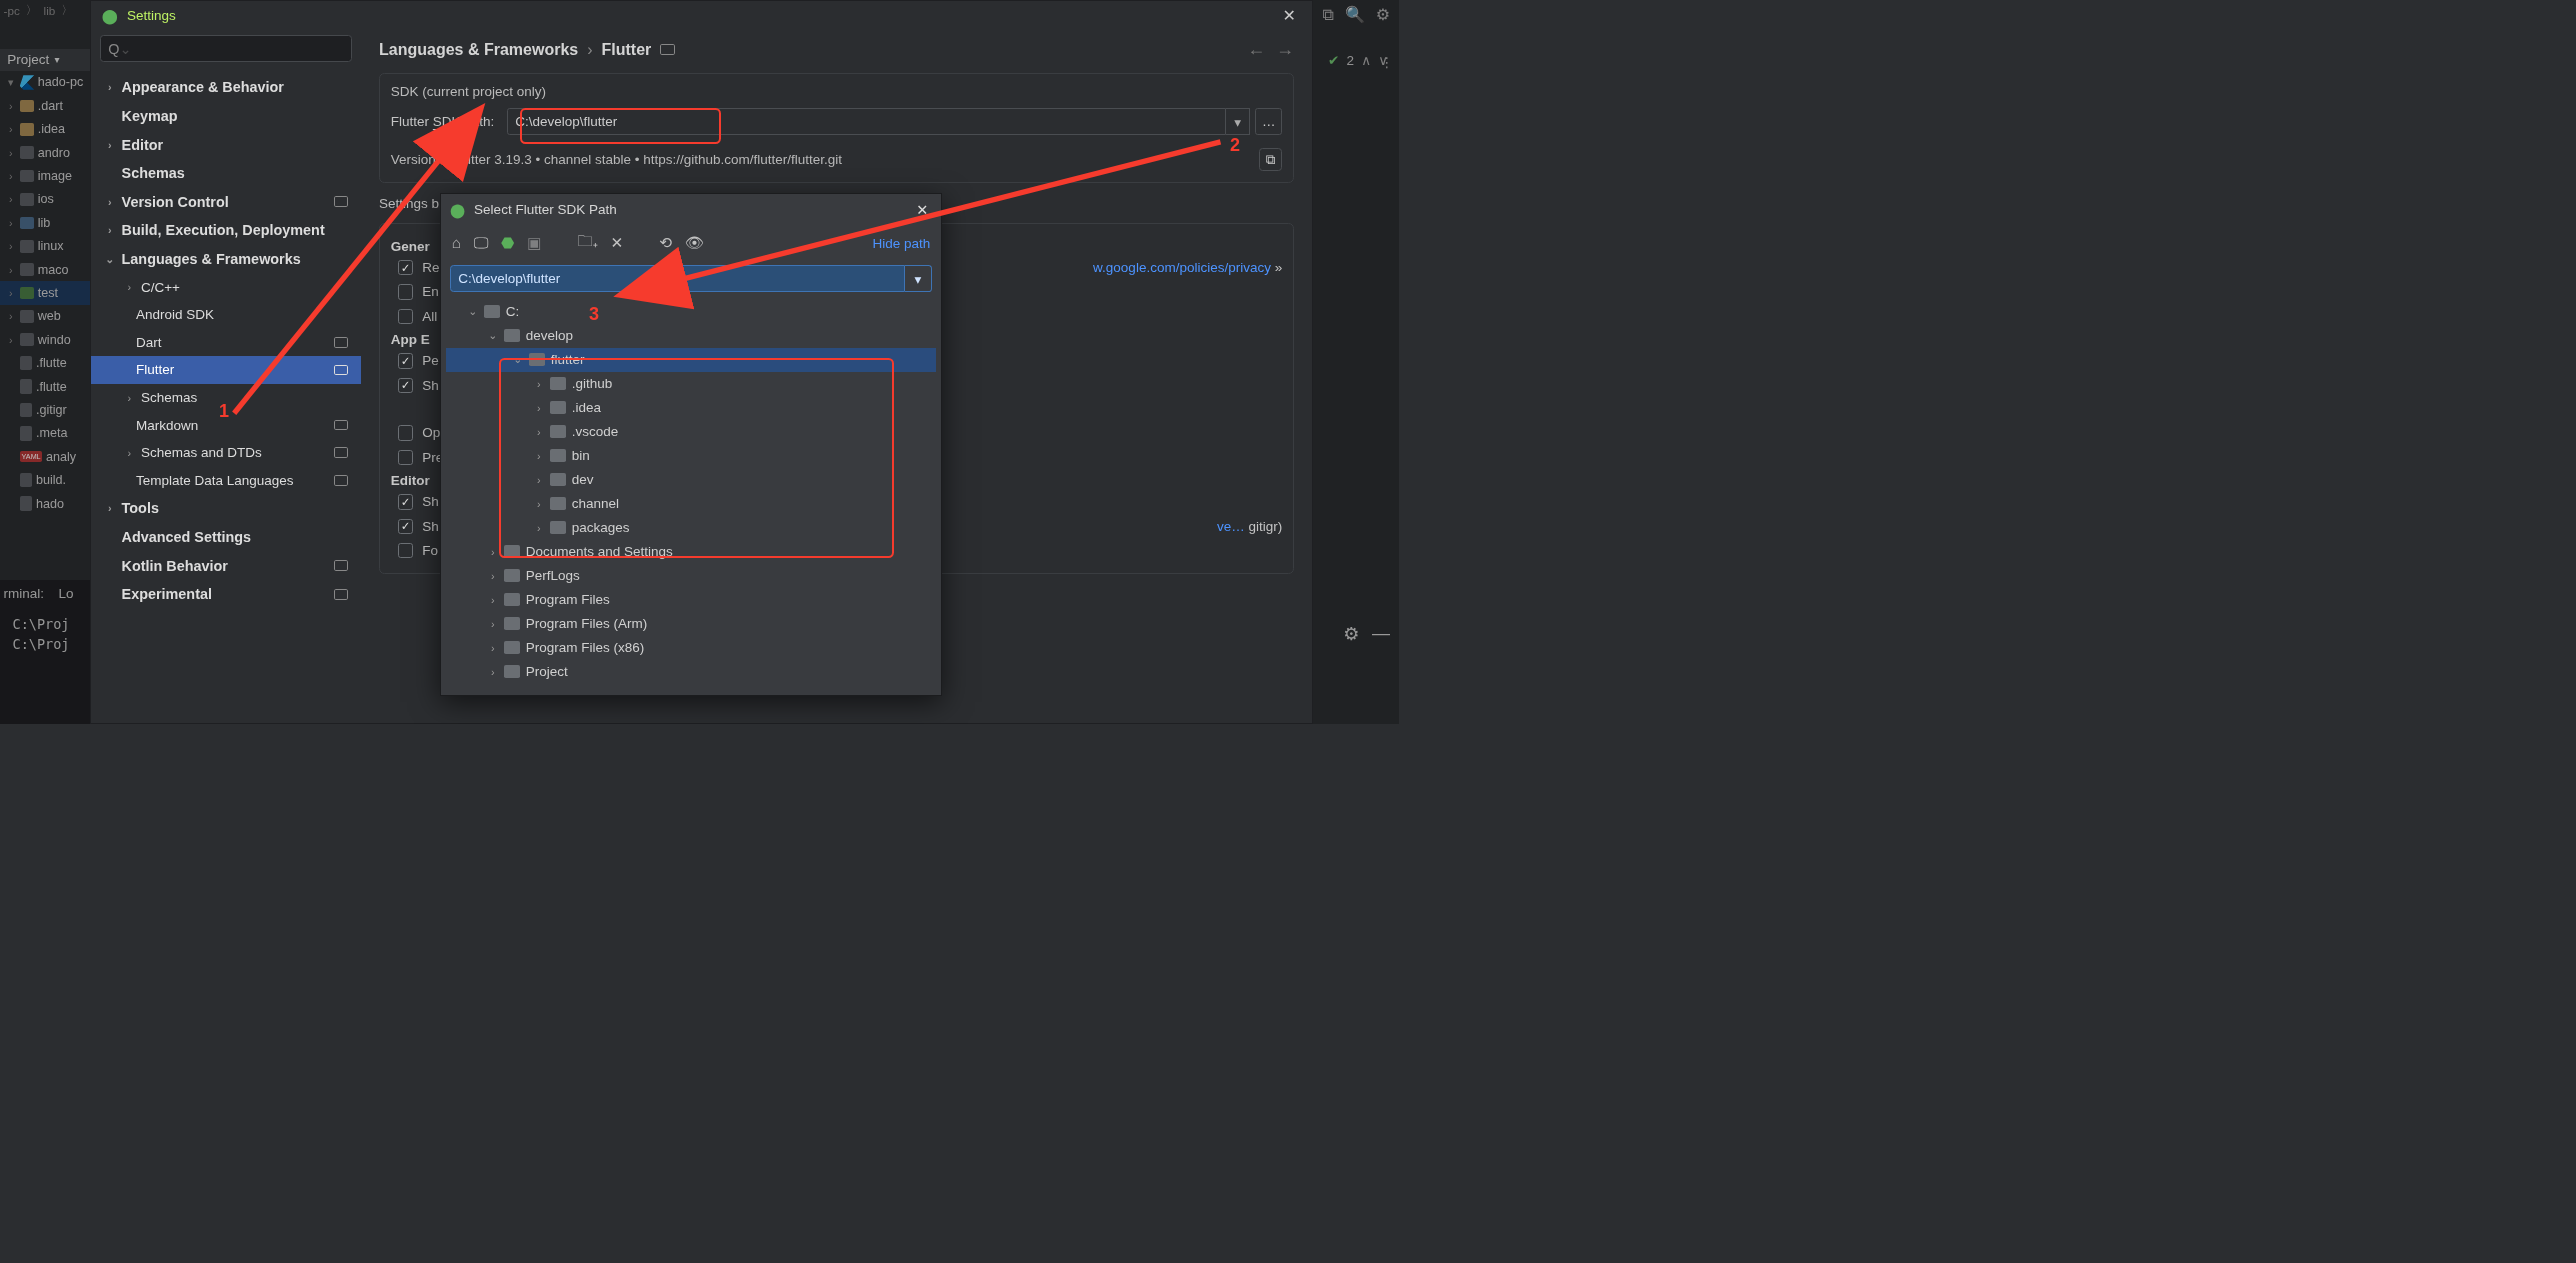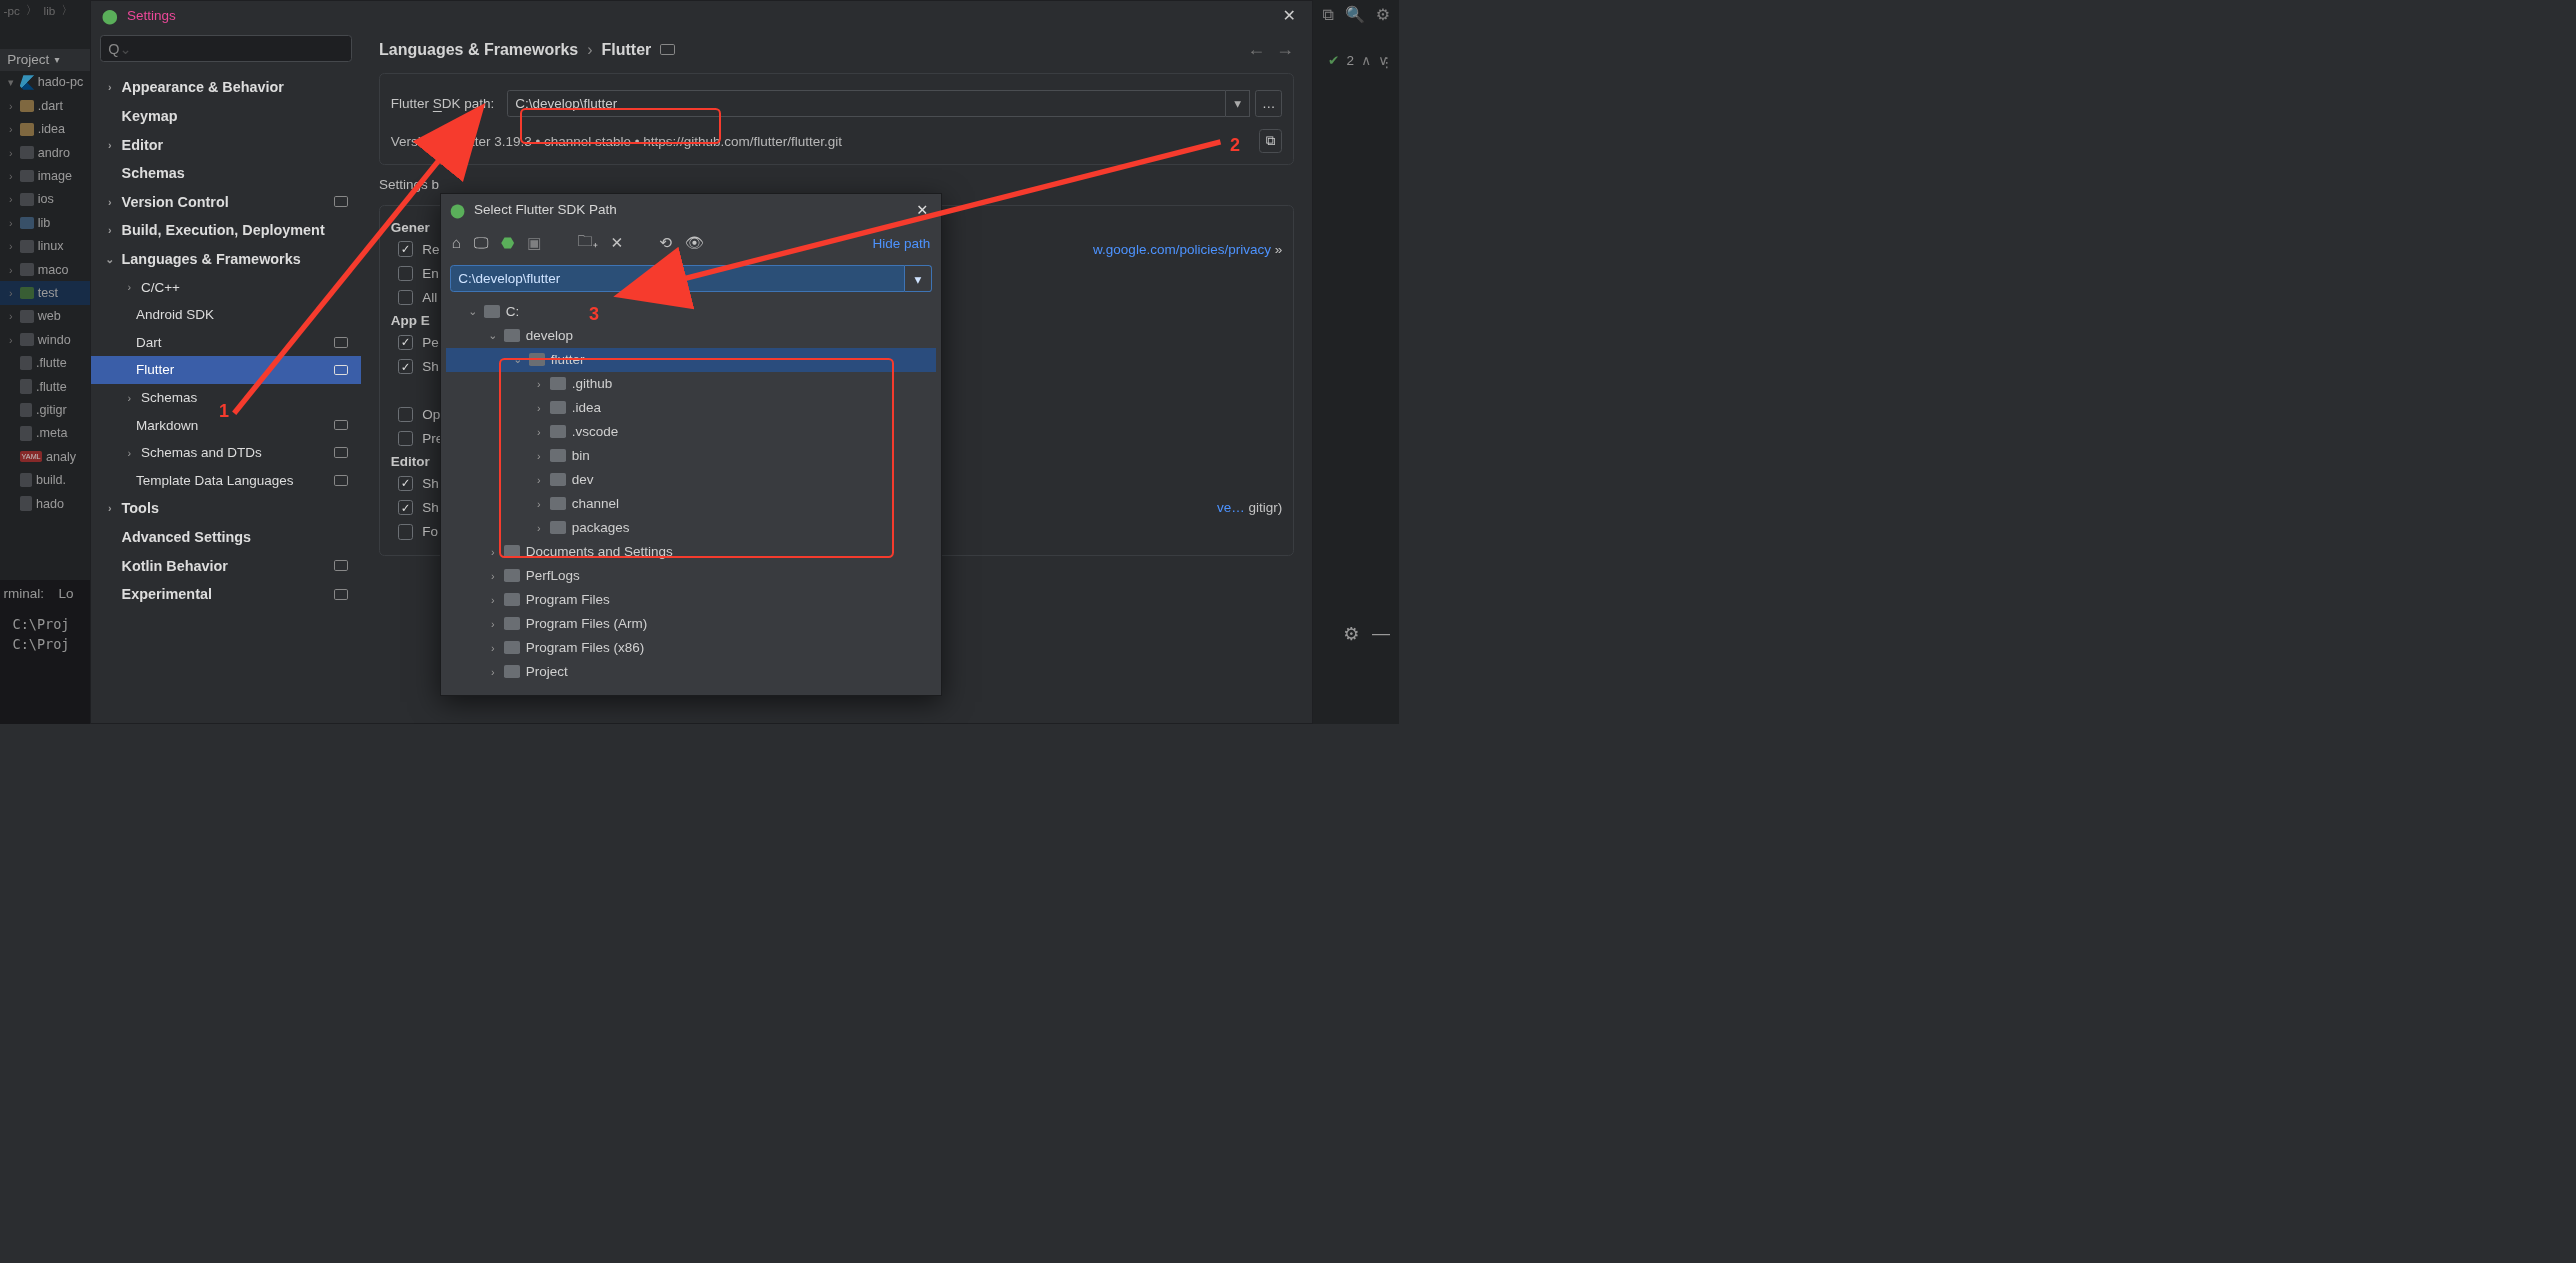--- a/index.html
+++ b/index.html
@@ -261,21 +261,21 @@
   <div style="position:absolute; top:54px; right:5.4px; color:#aaa;">⋮</div>
   <div class="right-bottom">
     <span class="ico" style="color:#ccc;font-size:18px;">⚙</span>
     <span class="ico" style="color:#ccc;font-size:18px;">—</span>
   </div>
 </div>
 
 <div class="settings-dialog">
   <div class="dlg-title">
     <span class="android-ico">⬤</span>
-    <span style="color:#ec4899">Settings</span>
+    <span style="color:#bef264">Settings</span>
     <span class="close">✕</span>
   </div>
   <div class="dlg-body">
     <div class="nav">
       <div class="search-wrap">
         <div class="search-box">
           <span>Q</span>
             <span style="opacity:.4">⌄</span>
         </div>
       </div>
@@ -368,20 +368,21 @@
         <span class="sep">›</span>
         <span class="c1">Flutter</span>
         <span class="scope-ico"></span>
         <span class="navb">
           <span>←</span>
           <span>→</span>
         </span>
       </div>
 
       <div class="group">
+        <div class="group-title">SDK (current project only)</div>
         <div class="row">
           <span class="lbl">Flutter <u>S</u>DK path:</span>
           <div class="pathbox">
             <input value="C:\develop\flutter" style="">
             <div class="dd">▾</div>
             <div class="dots">…</div>
           </div>
         </div>
         <div class="ver-row" style="margin-top:12.6px">
           <span class="lbl">Version:</span>

